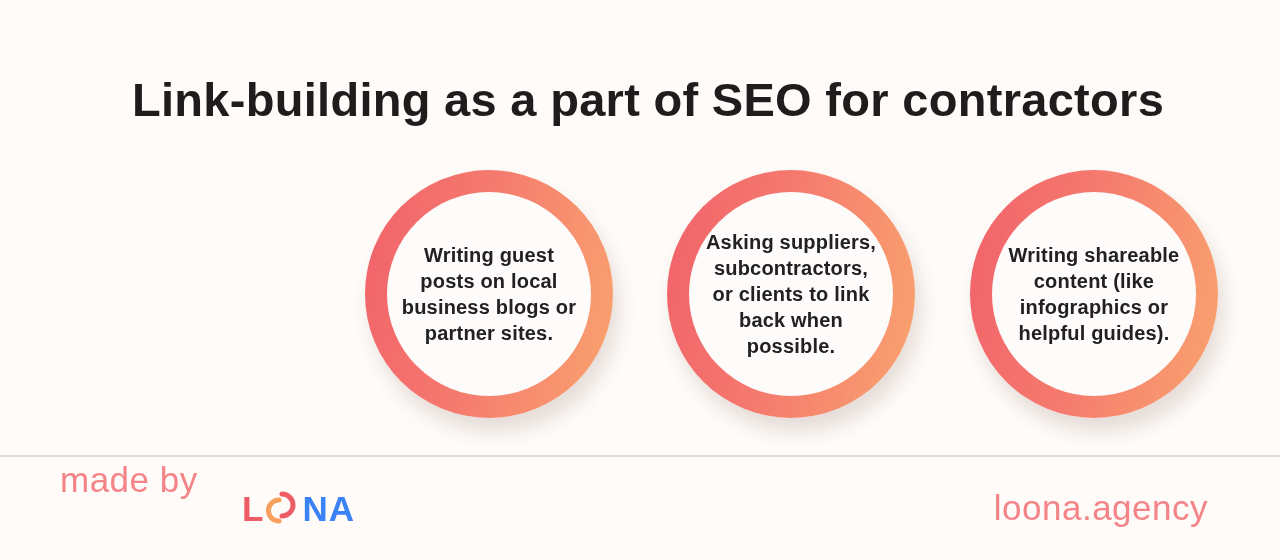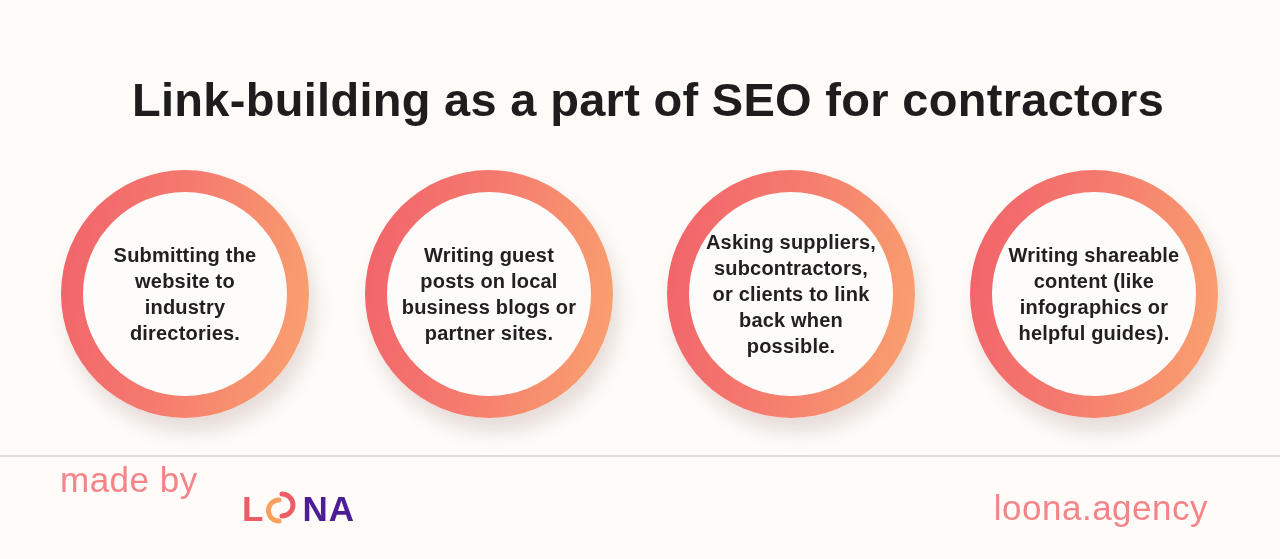--- a/index.html
+++ b/index.html
@@ -42,37 +42,32 @@
       position: absolute; left: 60px; top: 460px; font-size: 35px;
       color: #f48488; letter-spacing: 0.5px;
     }
     .logo {
       position: absolute; left: 242px; top: 489px; height: 40px;
       display: flex; align-items: center; font-size: 35px; font-weight: 700;
       letter-spacing: 1px;
     }
     .logo .l { color: #ee5c66; }
     .logo .o-mark { width: 34px; height: 36px; margin: 0 2px; }
-    .logo .na { color: #4c1d95; }
+    .logo .na { color: #3b82f6; }
     .site {
       position: absolute; right: 72px; top: 488px; font-size: 35px;
       color: #f48488; letter-spacing: 0.5px;
     }
   </style>
 </head>
 <body>
 
 <h1 class="title">Link-building as a part of SEO for contractors</h1>
 
 <div class="circles">
-  <div class="circle c1">
-    <div class="inner">
-      <div class="text">Submitting the website to industry directories.</div>
-    </div>
-  </div>
   <div class="circle c2">
     <div class="inner">
       <div class="text">Writing guest posts on local business blogs or partner sites.</div>
     </div>
   </div>
   <div class="circle c3">
     <div class="inner">
       <div class="text">Asking suppliers, subcontractors, or clients to link back when possible.</div>
     </div>
   </div>

